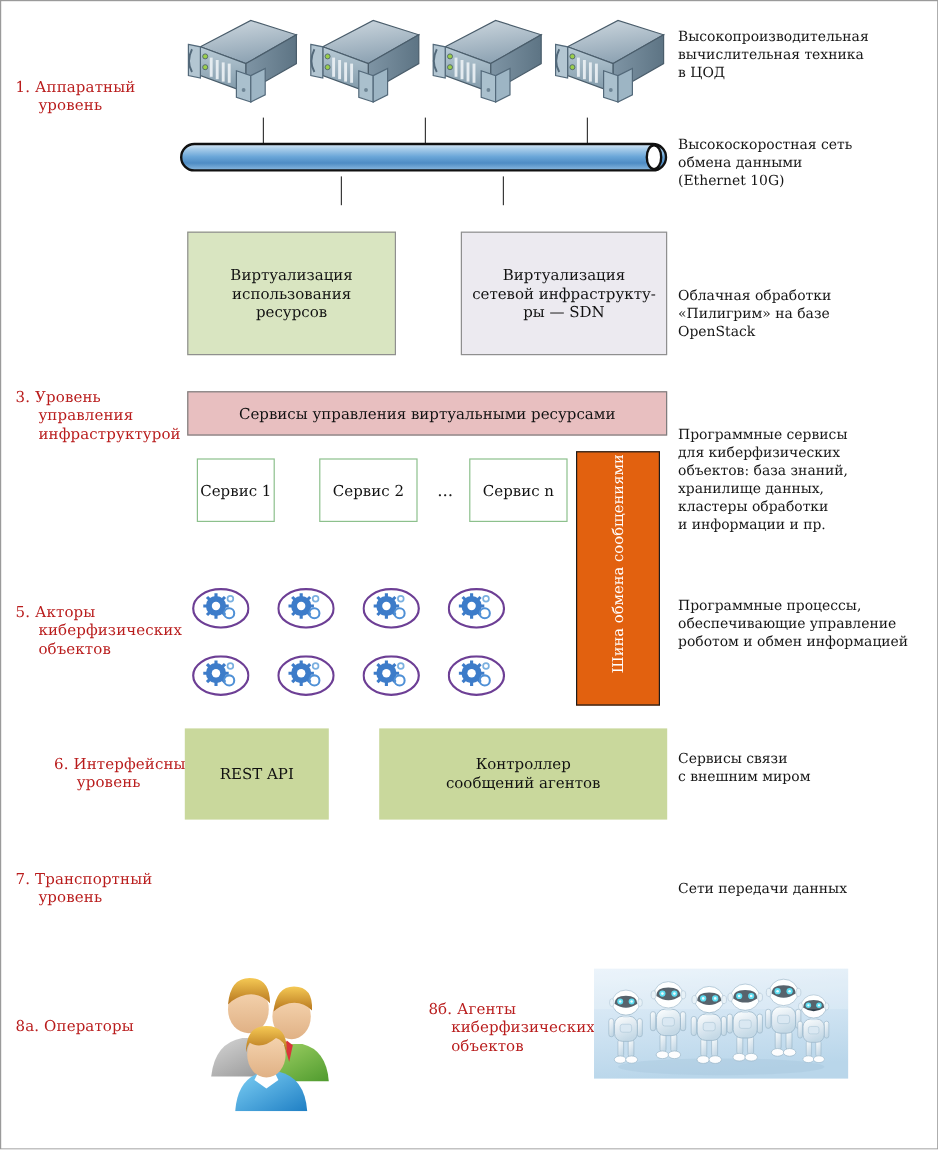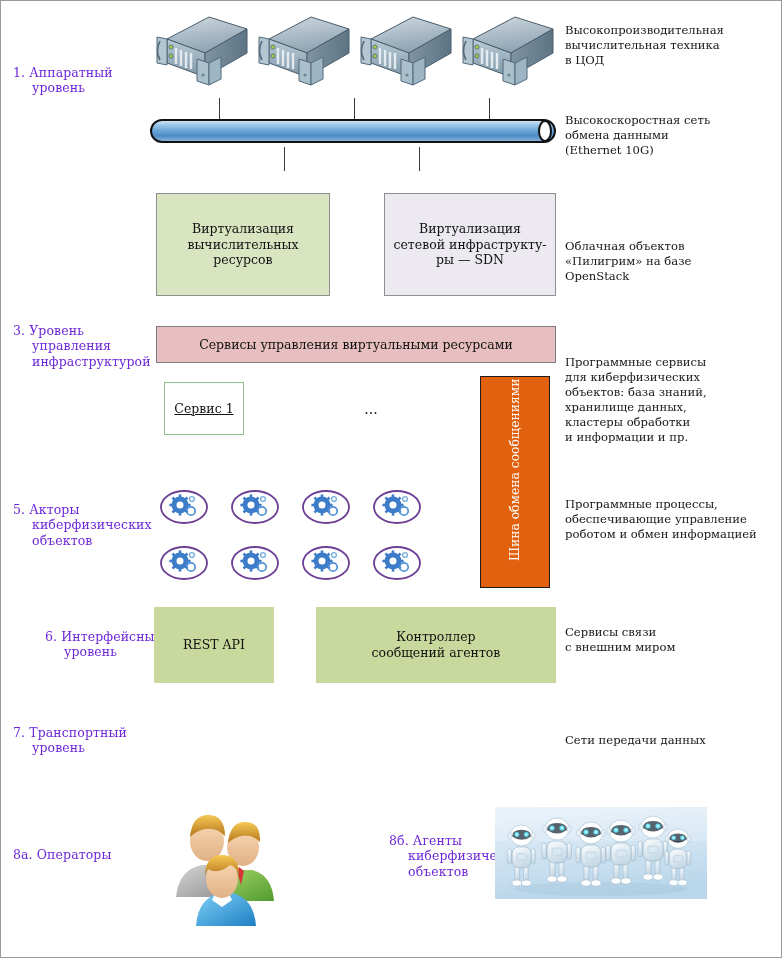--- a/index.html
+++ b/index.html
@@ -6,21 +6,21 @@
   body{font-family:"DejaVu Serif","Liberation Serif",serif;}
   #page{
     position:relative;width:782px;height:958px;
     background:#ffffff;box-sizing:border-box;
     border:1px solid #9a9a9a;
     overflow:hidden;
   }
   .abs{position:absolute;}
   
   .layer-label{
-    position:absolute;font-size:12.5px;color:#6d28d9;
+    position:absolute;font-size:12.5px;color:#b91c1c;
     line-height:1.22;letter-spacing:.1px;
     font-family:"DejaVu Serif","Liberation Serif",serif;
   }
   .layer-label.hang{padding-left:19px;text-indent:-19px;width:150px;}
   
   .note{
     position:absolute;font-size:11.6px;color:#161616;line-height:1.30;
     width:222px;font-family:"DejaVu Serif","Liberation Serif",serif;
   }
   
@@ -151,56 +151,62 @@
   <div class="note" style="left:564px;top:112px;">
     <span>Высокоскоростная сеть</span><br>
     <span>обмена данными</span><br>
     <span>(Ethernet 10G)</span>
   </div>
 
 
   <div class="box box-green" style="left:155px;top:192px;width:174px;height:103px;">
     <div>
       <span>Виртуализация</span><br>
-      <span>вычислительных</span><br>
+      <span>использования</span><br>
       <span>ресурсов</span>
     </div>
   </div>
 
   <div class="box box-lilac" style="left:383px;top:192px;width:172px;height:103px;">
     <div>
       <span>Виртуализация</span><br>
       <span>сетевой инфраструкту-</span><br>
       <span>ры — SDN</span>
     </div>
   </div>
 
   <div class="note" style="left:564px;top:238px;">
-    <span>Облачная объектов</span><br>
+    <span>Облачная обработки</span><br>
     <span>«Пилигрим» на базе</span><br>
     <span>OpenStack</span>
   </div>
 
   <div class="layer-label hang" style="left:12px;top:322px;">
     <span>3.</span>
     <span>Уровень</span><br>
     <span>управления</span><br>
     <span>инфраструктурой</span>
   </div>
 
   <div class="box box-pink" style="left:155px;top:313px;width:400px;height:37px;margin-top:12px;">
     <span>Сервисы управления виртуальными ресурсами</span>
   </div>
 
 
-  <div class="box box-service" style="left:163px;top:381px;width:80px;height:53px;text-decoration:underline;">
+  <div class="box box-service" style="left:163px;top:381px;width:65px;height:53px;">
     <span>Сервис 1</span>
+  </div>
+  <div class="box box-service" style="left:265px;top:381px;width:82px;height:53px;">
+    <span>Сервис 2</span>
   </div>
   <div class="ellipsis" style="left:358px;top:381px;width:24px;height:53px;">
     <span>...</span>
+  </div>
+  <div class="box box-service" style="left:390px;top:381px;width:82px;height:53px;">
+    <span>Сервис n</span>
   </div>
 
   <div class="bus-v" style="left:479px;top:375px;width:70px;height:212px;">
     <span>Шина обмена сообщениями</span>
   </div>
 
   <div class="note" style="left:564px;top:354px;">
     <span>Программные сервисы</span><br>
     <span>для киберфизических</span><br>
     <span>объектов: база знаний,</span><br>
@@ -369,21 +375,21 @@
 
       <g>
         <path d="M28,125 q2,-28 24,-33 l12,0 q22,5 24,33 z" fill="url(#blueG)"></path>
         <path d="M44,99 l10,7 l10,-7 l-3,-6 l-14,0 z" fill="#ffffff"></path>
         <ellipse cx="54" cy="78" rx="16" ry="19" fill="url(#skinG)"></ellipse>
         <path d="M37,76 q0,-22 17,-22 q18,0 17,22 q-2,-10 -9,-12 q-12,10 -22,4 q-2,3 -3,8 z" fill="url(#hairG)"></path>
       </g>
     </svg>
   </div>
 
-  <div class="layer-label hang" style="left:356px;top:832px;width:150px;margin-left:32px;">
+  <div class="layer-label hang" style="left:356px;top:832px;width:150px;">
     <span>8б.</span>
     <span>Агенты</span><br>
     <span>киберфизических</span><br>
     <span>объектов</span>
   </div>
 
   <div class="abs" style="left:494px;top:806px;">
     <svg width="212" height="92" viewBox="0 0 212 92">
       <defs>
         <linearGradient id="photoBg" x1="0" y1="0" x2="0.2" y2="1">

